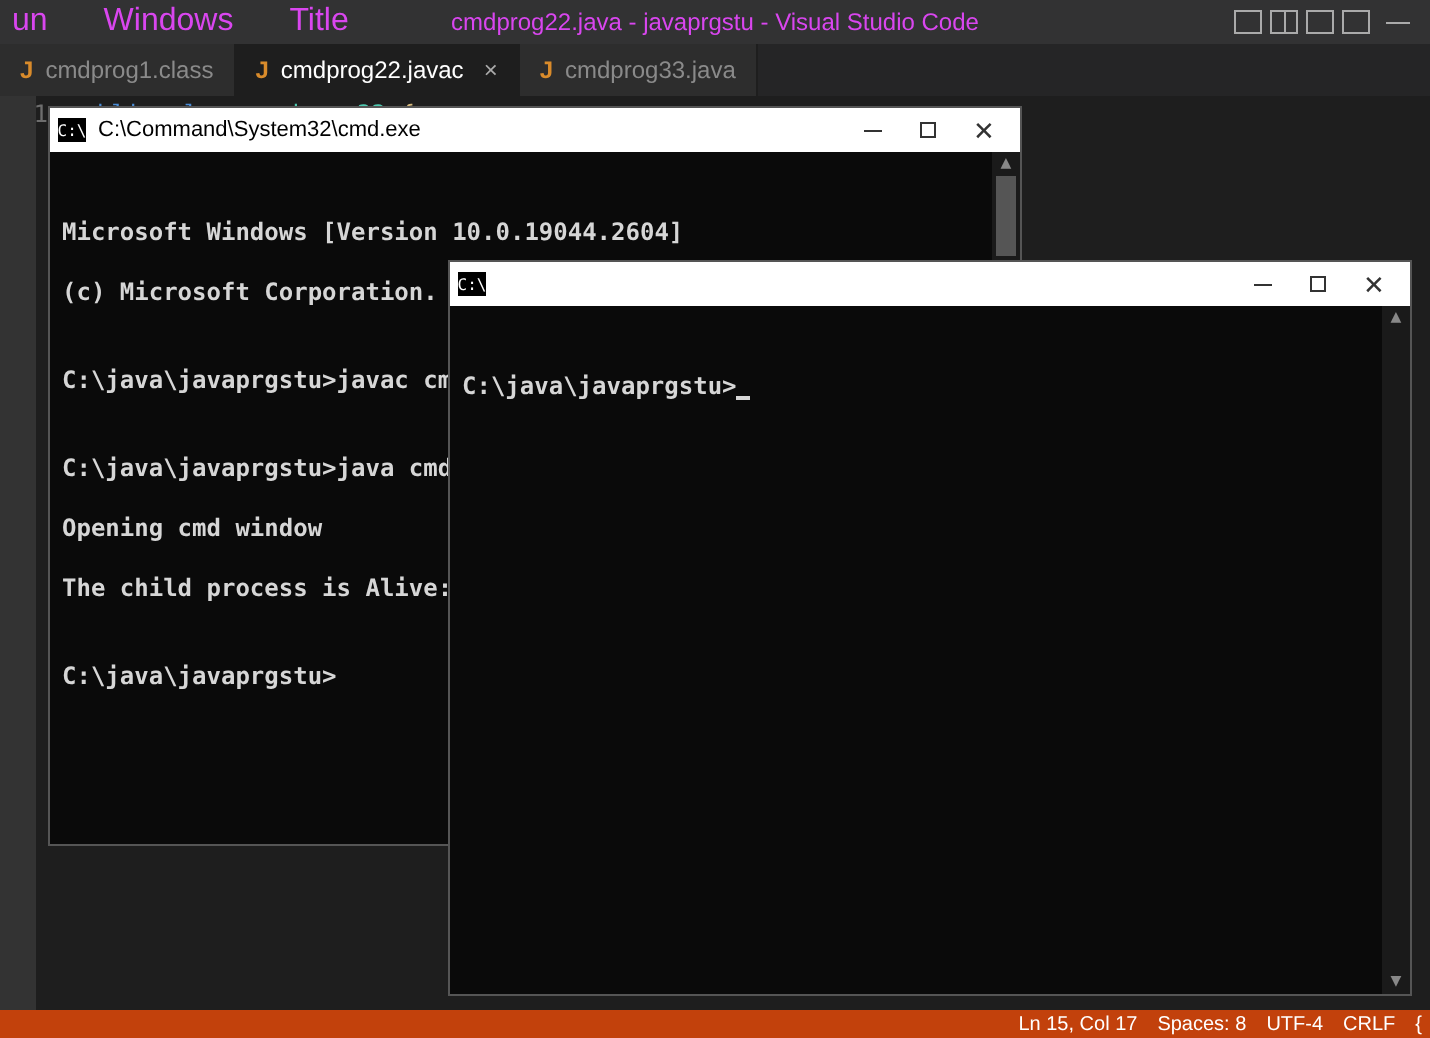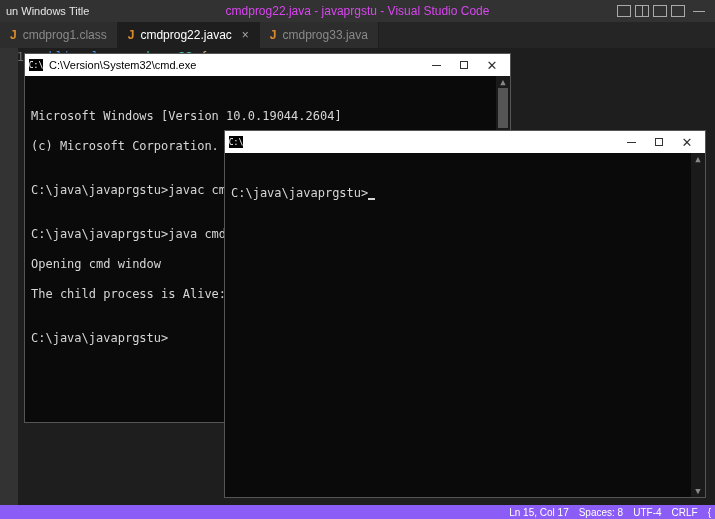--- a/index.html
+++ b/index.html
@@ -15,21 +15,21 @@
   }
   
   .vscode-titlebar {
     height: 22px;
     background: #323233;
     display: flex;
     align-items: center;
     padding: 0 6px;
     position: relative;
   }
-  .menu-item { margin-right: 3px; color: #e5e5e5; font-size: 11px; cursor: default; }
+  .menu-item { margin-right: 28px; color: #d946ef; font-size: 16px; cursor: default; }
   .vscode-title { position: absolute; left: 50%; transform: translateX(-50%); color: #d946ef; font-size: 12px; }
   .title-controls { margin-left: auto; display: flex; gap: 4px; align-items: center; }
   .layout-icon {
     width: 14px; height: 12px; border: 1px solid #aaa; display: inline-block;
   }
   .layout-icon.split::after {
     content: ""; display: block; width: 50%; height: 100%; border-right: 1px solid #aaa;
   }
   .minus { width: 12px; height: 1px; background: #aaa; display: inline-block; margin: 0 4px; }
   
@@ -54,21 +54,21 @@
   .kw-teal { color: #4ec9b0; }
   .kw-yellow { color: #d7ba7d; }
   
   .activity-bar {
     position: absolute; left: 0; top: 48px; bottom: 14px; width: 18px;
     background: #333333;
   }
   
   .status-bar {
     position: absolute; bottom: 0; left: 0; right: 0; height: 14px;
-    background: #8b5cf6; color: #fff; font-size: 10px;
+    background: #c2410c; color: #fff; font-size: 10px;
     display: flex; align-items: center; justify-content: flex-end;
     padding: 0 4px; gap: 10px;
   }
   .status-bar span { white-space: nowrap; }
   
   .cmd-window {
     position: absolute; background: #0b0b0b; border: 1px solid #555;
     display: flex; flex-direction: column;
   }
   .cmd-titlebar {
@@ -86,21 +86,21 @@
     justify-content: center; color: #333; font-size: 11px;
   }
   .cmd-ctrl .sq { width: 8px; height: 8px; border: 1px solid #333; }
   .cmd-ctrl .mn { width: 9px; height: 1px; background: #333; }
   .cmd-ctrl .cx { font-size: 13px; }
   .cmd-body {
     flex: 1; background: #0a0a0a; color: #d6d6d6; font-family: Consolas, monospace;
     font-size: 12px; padding: 4px 6px; white-space: pre; overflow: hidden;
     position: relative;
   }
-  .cmd-body .line { line-height: 16px; }
+  .cmd-body .line { line-height: 16px; font-weight: bold; }
   .cursor {
     display: inline-block; width: 7px; height: 2px; background: #d6d6d6;
     vertical-align: bottom; margin-bottom: 1px;
   }
   .cmd-scrollbar {
     position: absolute; right: 0; top: 0; bottom: 0; width: 14px; background: #1a1a1a;
   }
   .cmd-scrollbar .thumb {
     position: absolute; left: 2px; right: 2px; top: 12px; height: 40px; background: #555;
   }
@@ -165,21 +165,21 @@
   <span>Ln 15, Col 17</span>
   <span>Spaces: 8</span>
   <span>UTF-4</span>
   <span>CRLF</span>
   <span>{</span>
 </div>
 
 <div id="cmd1" class="cmd-window">
   <div class="cmd-titlebar">
     <span class="cmd-icon">C:\</span>
-    <span>C:\Version\System32\cmd.exe</span>
+    <span>C:\Command\System32\cmd.exe</span>
     <div class="cmd-controls">
       <div class="cmd-ctrl">
           <span class="mn"></span>
         </div>
       <div class="cmd-ctrl">
           <span class="sq"></span>
         </div>
       <div class="cmd-ctrl">
           <span class="cx">✕</span>
         </div>

